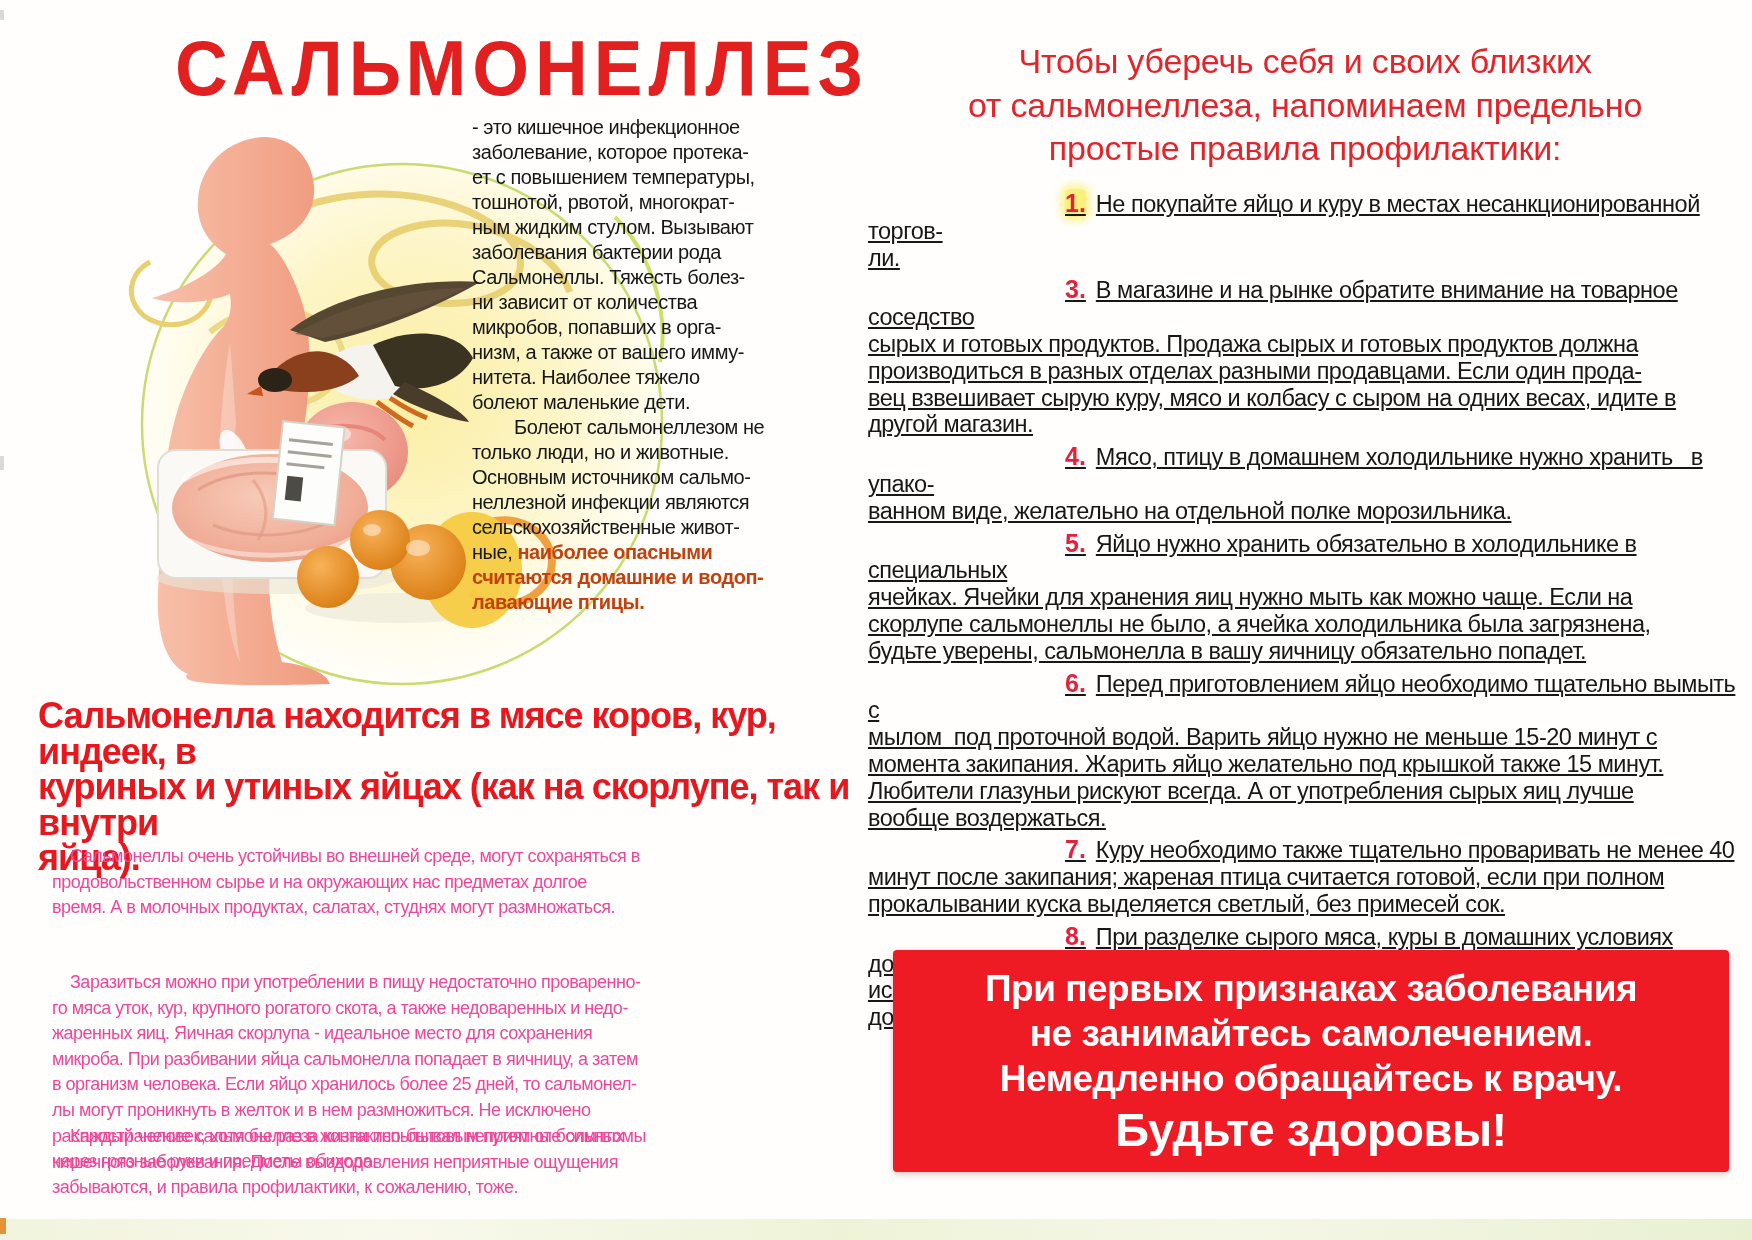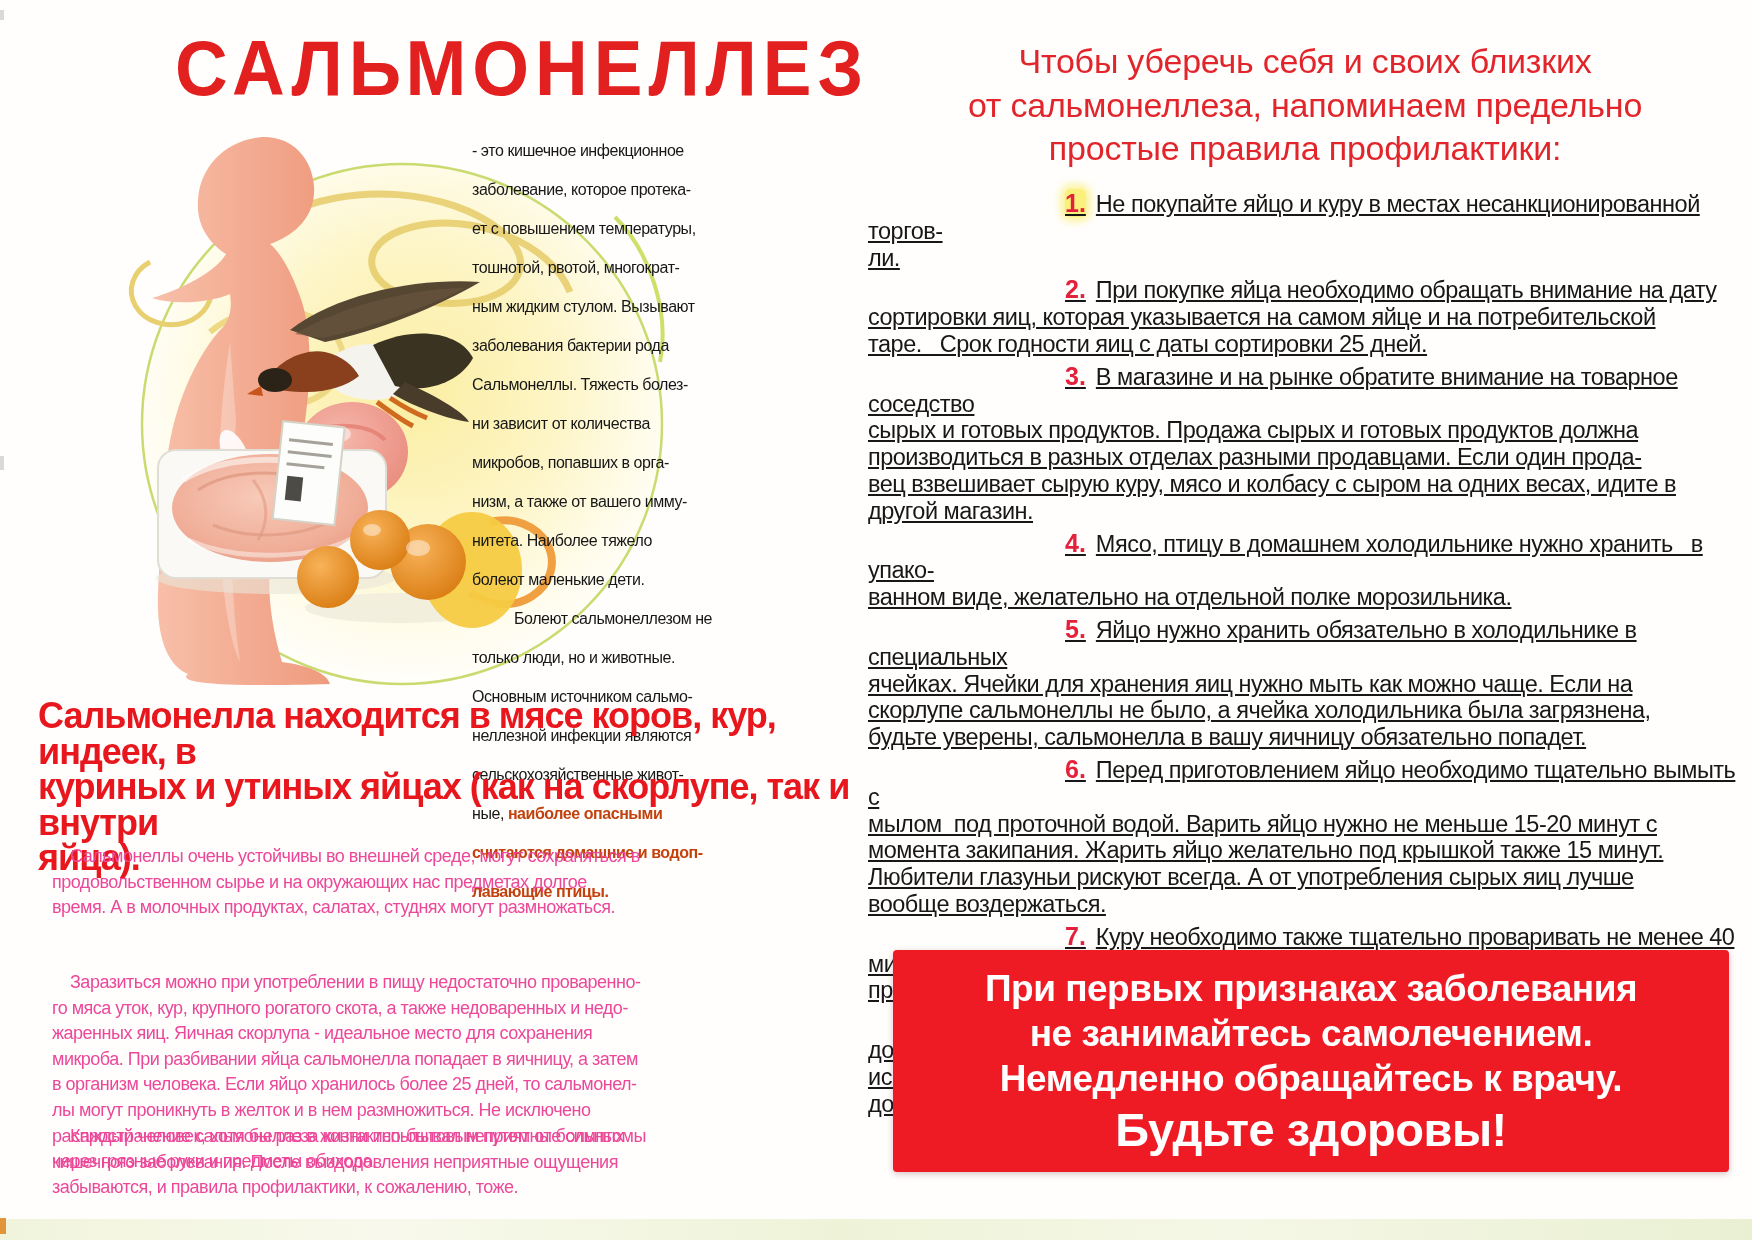--- a/index.html
+++ b/index.html
@@ -13,22 +13,22 @@
   .prelines{white-space:pre-line}
 
   
   #page-title{
     left:175px;top:26px;width:690px;margin:0;
     text-align:center;font-weight:bold;font-size:73px;line-height:80px;
     color:#e2201f;letter-spacing:6px;
     transform:scaleY(1.06);transform-origin:top center;
   }
   #intro-text{
-    left:472px;top:131px;width:362px;
-    font-size:16px;line-height:39px;letter-spacing:-0.45px;
+    left:472px;top:115px;width:362px;
+    font-size:20px;line-height:25px;letter-spacing:-0.45px;
   }
   #intro-text p{margin:0}
   #intro-text .p2{text-indent:42px}
   .redbold{color:#c2410c;font-weight:bold}
 
   #red-lead{
     left:38px;top:698px;width:812px;margin:0;
     font-size:36px;line-height:35.5px;font-weight:bold;
     color:#e7171d;letter-spacing:-1px;
   }
@@ -234,23 +234,20 @@
 кишечного заболевания. После выздоровления неприятные ощущения
 забываются, и правила профилактики, к сожалению, тоже.</p>
 
   <h2 class="abs prelines" id="prevention-heading">Чтобы уберечь себя и своих близких
 от сальмонеллеза, напоминаем предельно
 простые правила профилактики:</h2>
 
   <div class="abs" id="rules-list">
     <div class="rule"><span class="num hl">1.</span><span class="prelines">Не покупайте яйцо и куру в местах несанкционированной торгов-
 ли.</span></div>
-    <div class="rule"><span class="num">2.</span><span class="prelines">При покупке яйца необходимо обращать внимание на дату
-сортировки яиц, которая указывается на самом яйце и на потребительской
-таре.&nbsp;&nbsp; Срок годности яиц с даты сортировки 25 дней.</span></div>
     <div class="rule"><span class="num">3.</span><span class="prelines">В магазине и на рынке обратите внимание на товарное соседство
 сырых и готовых продуктов. Продажа сырых и готовых продуктов должна
 производиться в разных отделах разными продавцами. Если один прода-
 вец взвешивает сырую куру, мясо и колбасу с сыром на одних весах, идите в
 другой магазин.</span></div>
     <div class="rule"><span class="num">4.</span><span class="prelines">Мясо, птицу в домашнем холодильнике нужно хранить&nbsp;&nbsp; в упако-
 ванном виде, желательно на отдельной полке морозильника.</span></div>
     <div class="rule"><span class="num">5.</span><span class="prelines">Яйцо нужно хранить обязательно в холодильнике в специальных
 ячейках. Ячейки для хранения яиц нужно мыть как можно чаще. Если на
 скорлупе сальмонеллы не было, а ячейка холодильника была загрязнена,

